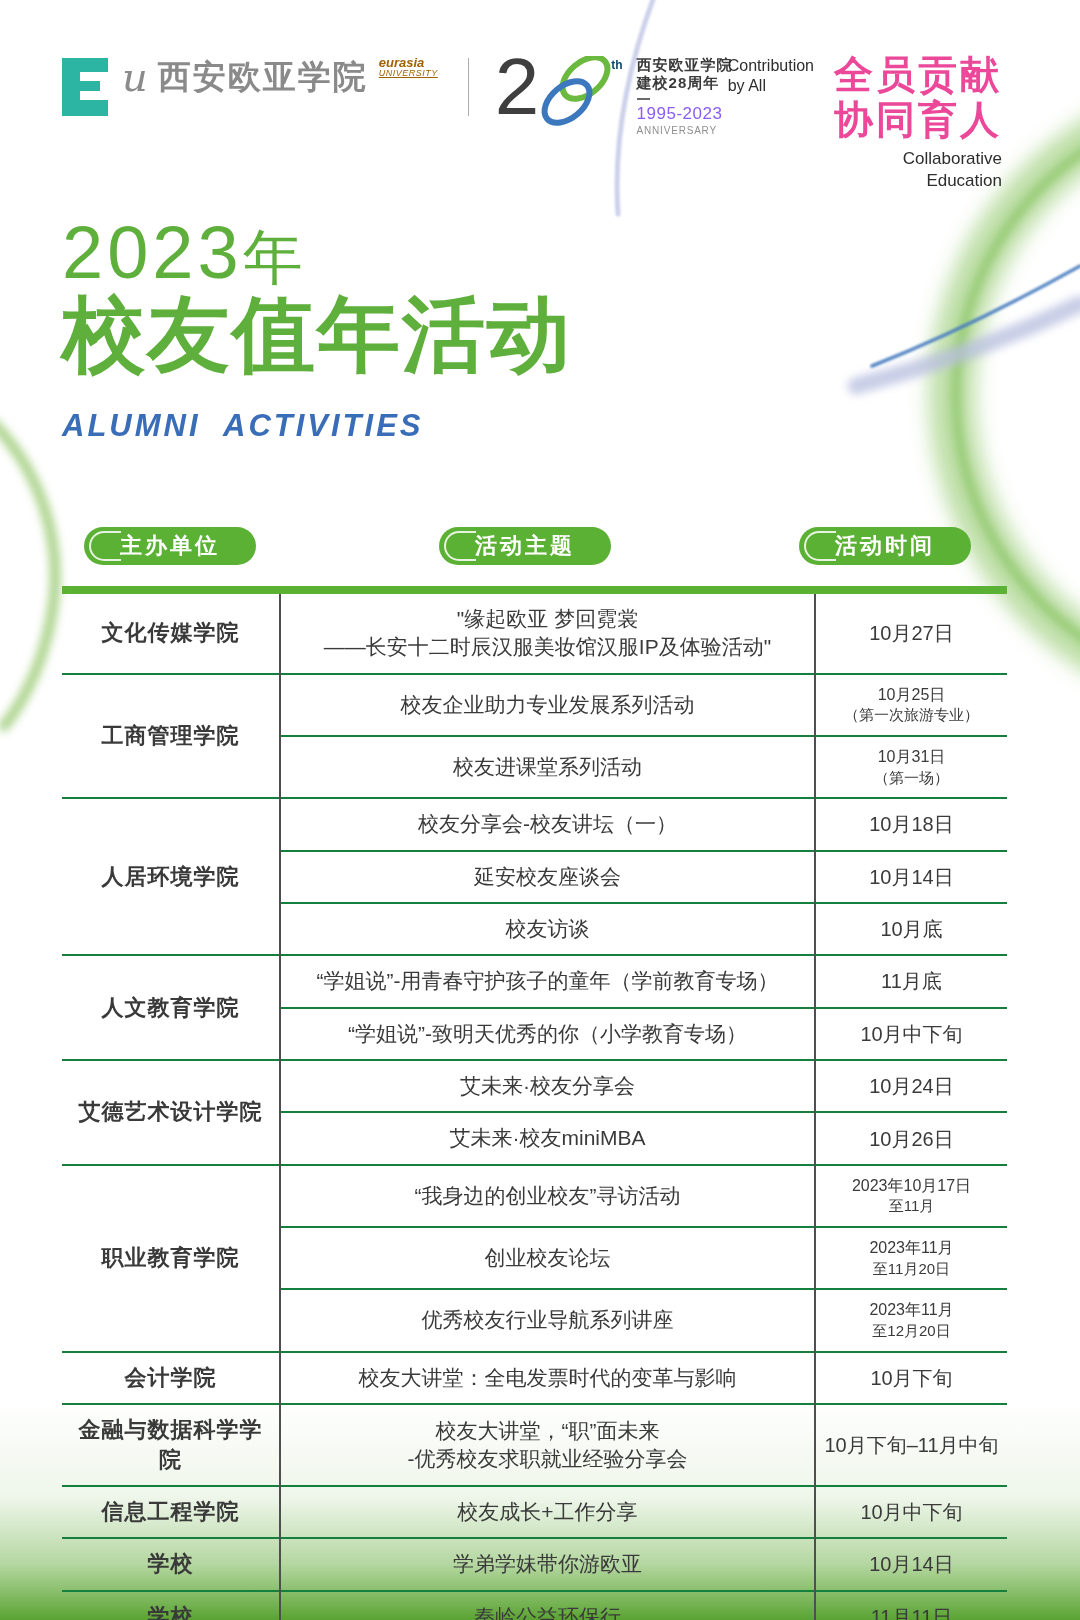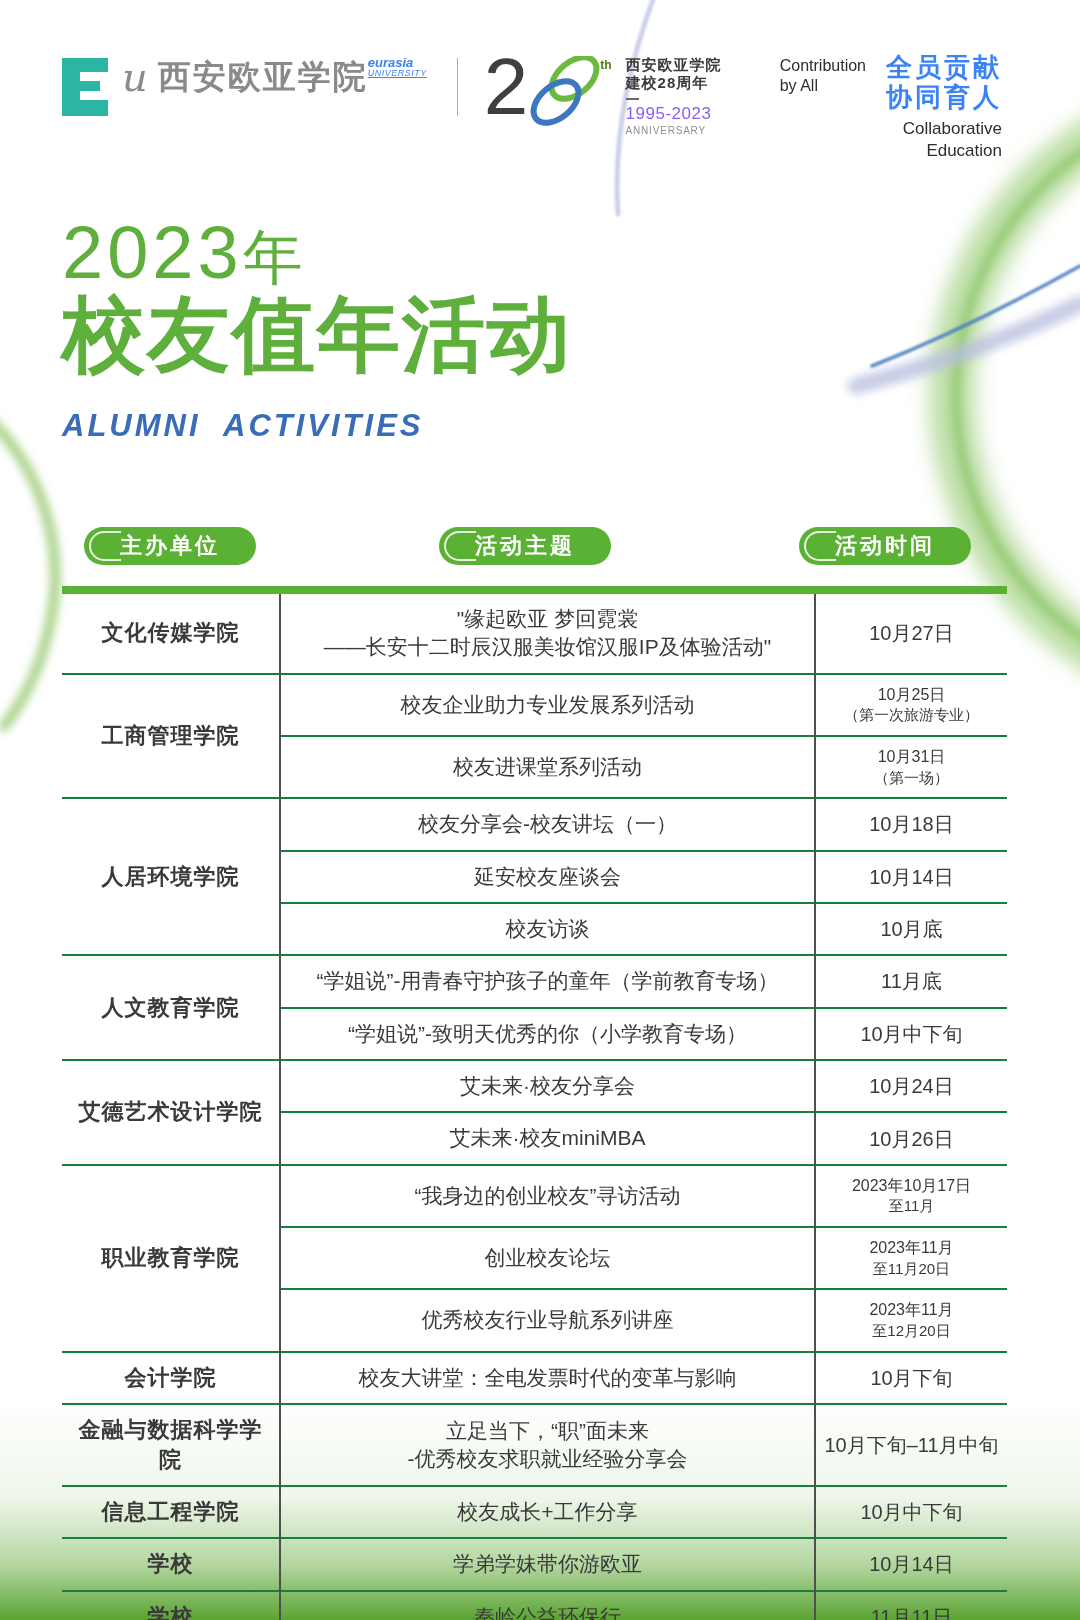--- a/index.html
+++ b/index.html
@@ -9,39 +9,39 @@
     font-family:"Liberation Sans",sans-serif;color:#3a3a3a;
   }
   .deco{position:absolute;left:0;top:0;z-index:0;pointer-events:none;}
   .layer{position:absolute;z-index:1;}
 
   
   .brandbar{left:62px;top:58px;display:flex;align-items:flex-start;}
   .logo-e{width:46px;height:58px;flex:0 0 auto;}
   .logo-u{font-family:"DejaVu Serif",serif;font-style:italic;font-size:40px;line-height:38px;color:#8b8b8b;margin-left:14px;}
   .logo-cn{font-size:33px;font-weight:700;color:#8a8a8a;letter-spacing:2px;line-height:38px;margin-left:10px;}
-  .logo-en{margin-left:0;margin-top:-2px;font-style:italic;color:#3b82f6;line-height:1;}
+  .logo-en{margin-left:11px;margin-top:-2px;font-style:italic;color:#a16207;line-height:1;}
   .logo-en .l1{font-size:13px;font-weight:700;}
   .logo-en .l2{font-size:9px;letter-spacing:.5px;text-decoration:underline;}
   .brand-divider{width:1px;height:58px;background:#adadad;margin:0 26px 0 30px;}
   .anniv{display:flex;align-items:flex-start;position:relative;}
   .anniv-2{font-size:80px;font-weight:300;line-height:58px;color:#3f3f3f;letter-spacing:-2px;}
   .anniv-8{margin-left:-4px;margin-top:-2px;}
-  .anniv-th{font-size:12px;font-weight:700;color:#4d7c0f;margin:0 0 0 -8px;}
+  .anniv-th{font-size:12px;font-weight:700;color:#0c4a6e;margin:0 0 0 -8px;}
   .anniv-text{margin-left:14px;margin-top:-2px;line-height:1.22;}
   .anniv-text .cn{font-size:15px;font-weight:700;color:#3b3b3b;letter-spacing:1px;}
   .anniv-text .dash{width:13px;border-top:2px solid #6a6a6a;margin:5px 0 4px 0;}
   .anniv-text .years{font-size:17px;font-weight:400;color:#8b5cf6;letter-spacing:.5px;}
   .anniv-text .en{font-size:10px;color:#8f8f8f;letter-spacing:.8px;margin-top:1px;}
 
   
   .slogan{right:78px;top:52px;text-align:right;}
   .slogan-row{display:flex;align-items:flex-start;justify-content:flex-end;gap:20px;}
   .contrib{font-size:16px;line-height:1.25;color:#2d2d2d;text-align:left;margin-top:4px;}
-  .slogan-cn{font-size:26px;font-weight:700;color:#3b82f6;letter-spacing:3px;line-height:1.16;text-align:left;}
+  .slogan-cn{font-size:39px;font-weight:700;color:#ec4899;letter-spacing:3px;line-height:1.16;text-align:left;}
   .slogan-en{font-size:17px;color:#2d2d2d;line-height:1.25;margin-top:6px;text-align:right;}
 
   
   .titleblock{left:62px;top:216px;}
   .title-year{font-size:74px;font-weight:300;color:var(--title-green,#5faf3c);letter-spacing:4px;line-height:1.0;}
   .title-year .yr-cn{font-size:60px;font-weight:400;letter-spacing:0;}
   .title-main{font-size:83px;font-weight:900;color:var(--title-green,#5faf3c);line-height:1.2;letter-spacing:2px;margin-top:2px;font-family:Liberation Mono, monospace;}
   .title-sub{font-size:31px;font-weight:700;color:var(--blue,#3a6db7);letter-spacing:3px;word-spacing:12px;margin-top:16px;font-style:italic;}
 
   
@@ -293,21 +293,21 @@
             <td class="theme">
               <div>校友大讲堂：全电发票时代的变革与影响</div>
             </td>
             <td class="time">
               <div>10月下旬</div>
             </td>
           </tr>
           <tr>
             <td class="org" rowspan="1">金融与数据科学学院</td>
             <td class="theme">
-              <div>立足当下，“职”面未来</div>
+              <div>校友大讲堂，“职”面未来</div>
               <div>-优秀校友求职就业经验分享会</div>
             </td>
             <td class="time">
               <div>10月下旬–11月中旬</div>
             </td>
           </tr>
           <tr>
             <td class="org" rowspan="1">信息工程学院</td>
             <td class="theme">
               <div>校友成长+工作分享</div>

